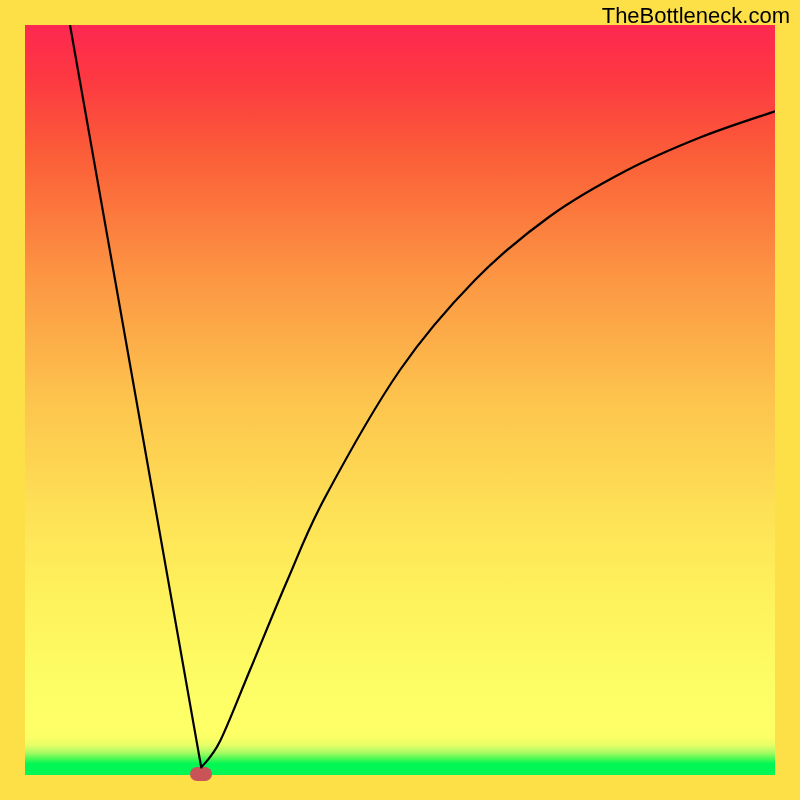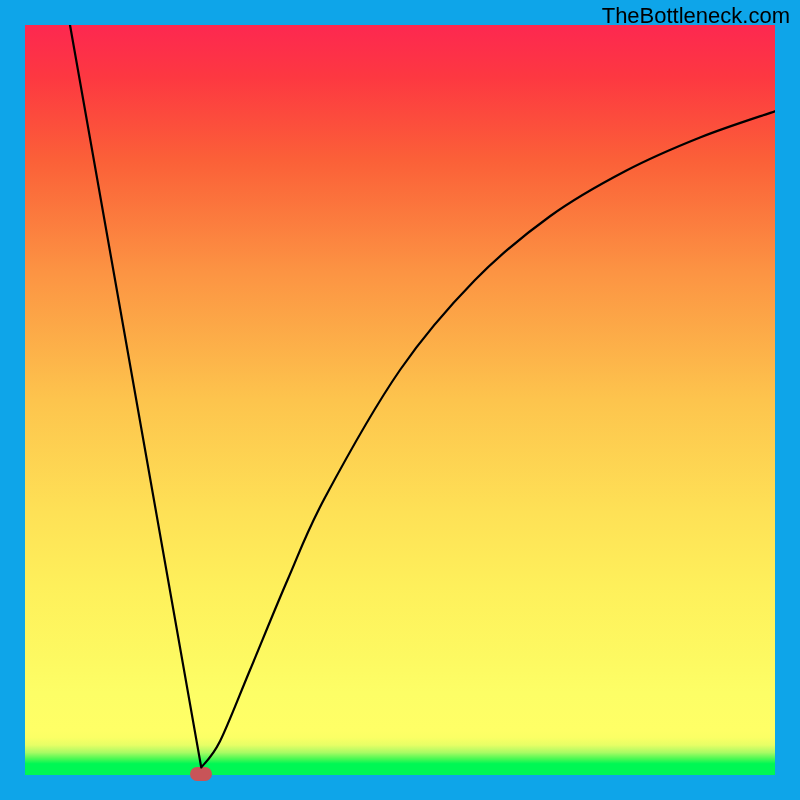--- a/index.html
+++ b/index.html
@@ -7,21 +7,21 @@
     padding: 0;
     width: 800px;
     height: 800px;
     font-family: Arial, Helvetica, sans-serif;
     background: #000;
   }
   .chart-container {
     position: relative;
     width: 800px;
     height: 800px;
-    background: #0ea5e9;
+    background: #fde047;
   }
   .watermark {
     position: absolute;
     top: 3px;
     right: 10px;
     color: #000;
     font-size: 22px;
     font-weight: 400;
     letter-spacing: 0px;
     z-index: 5;

